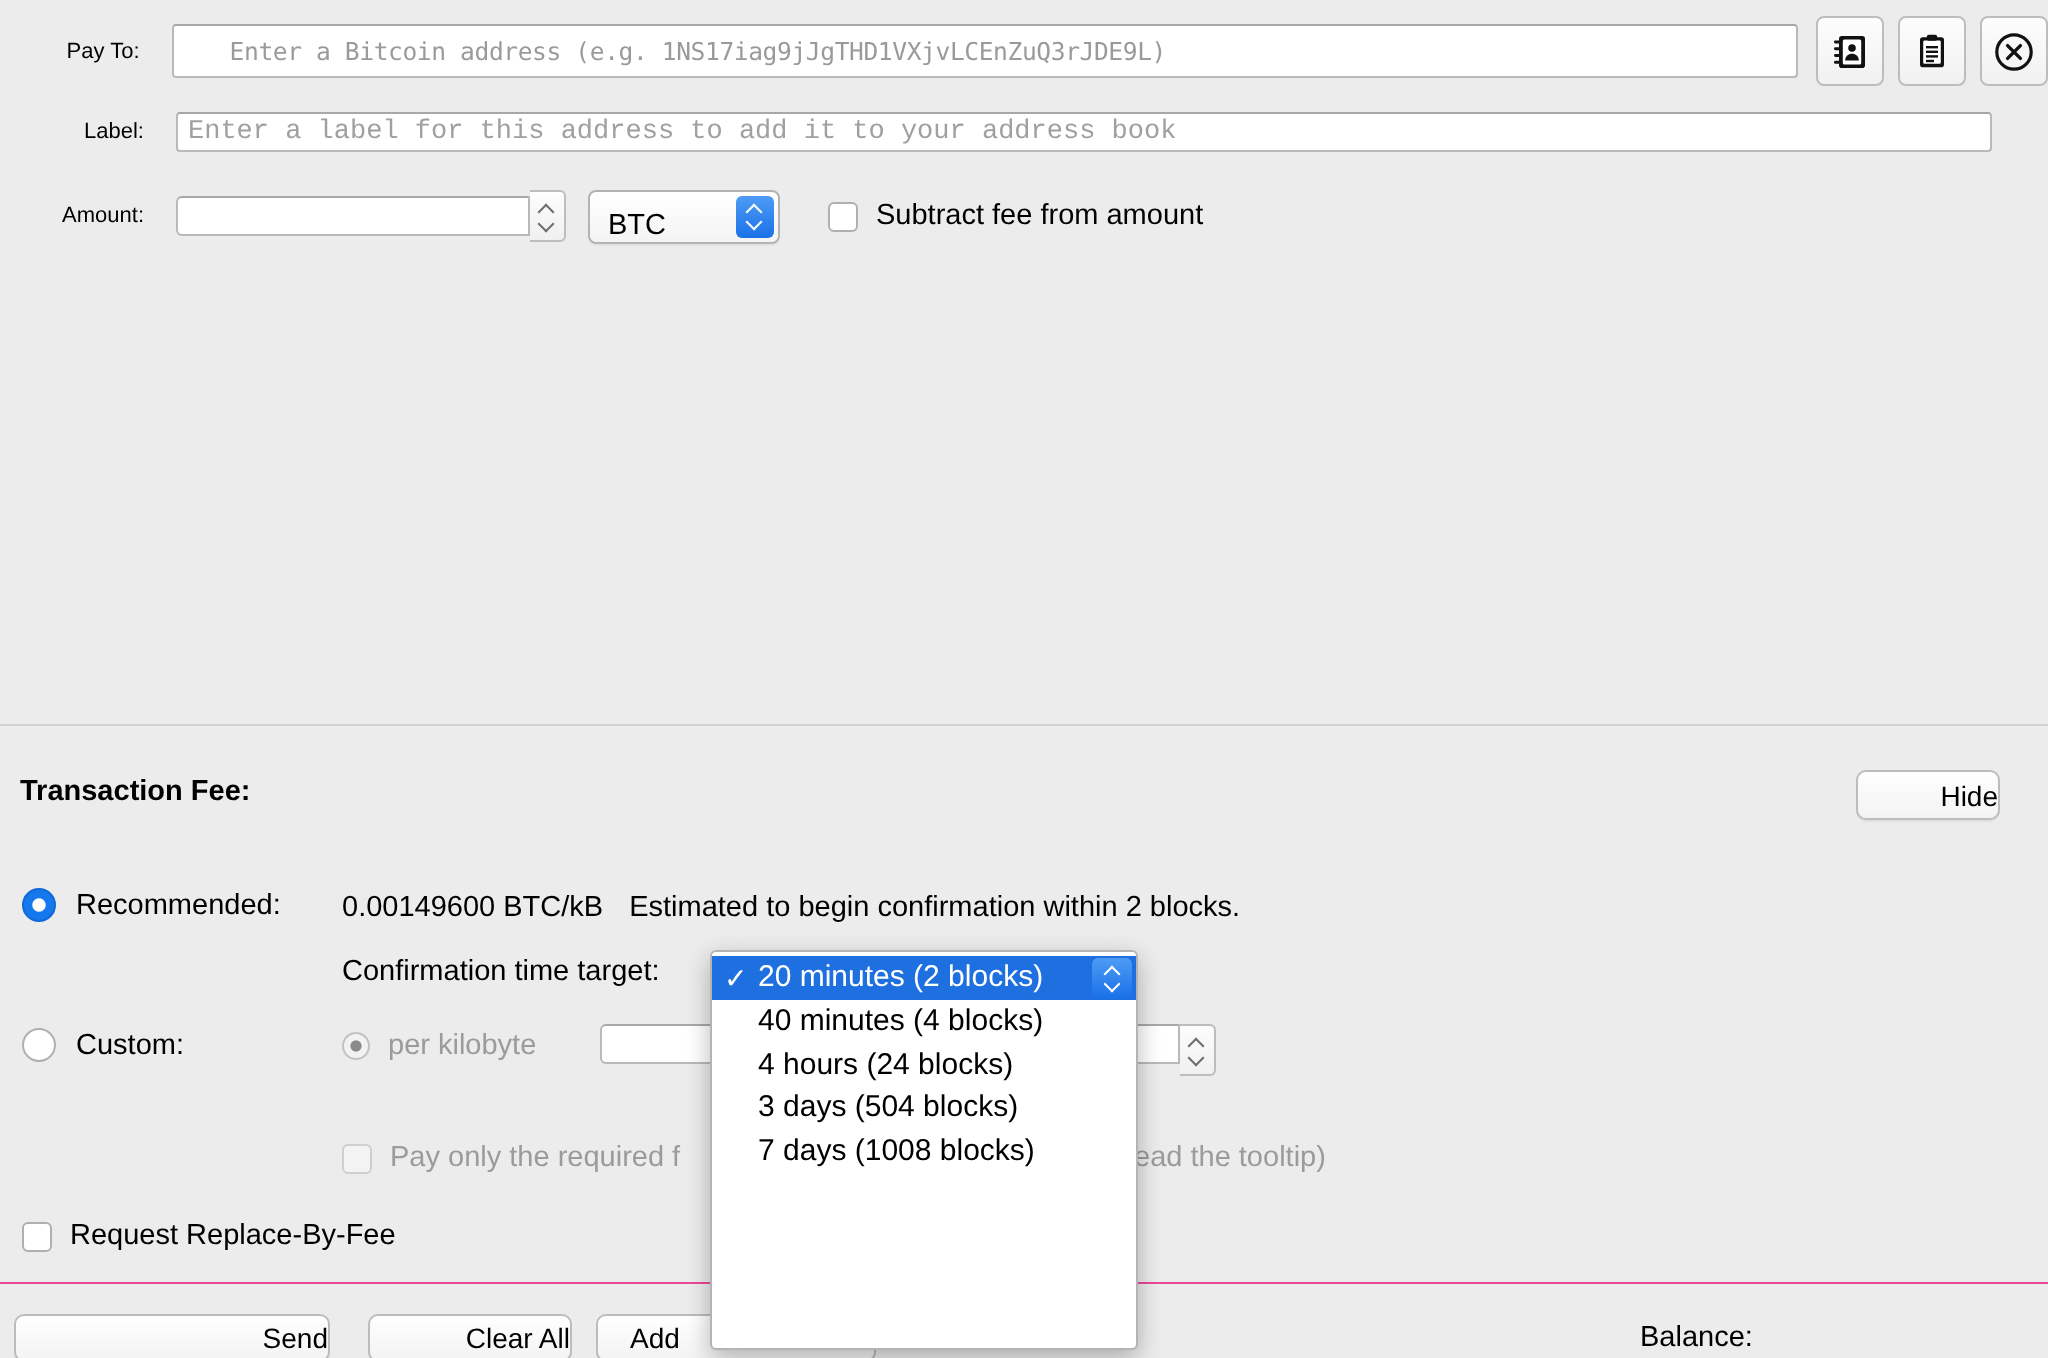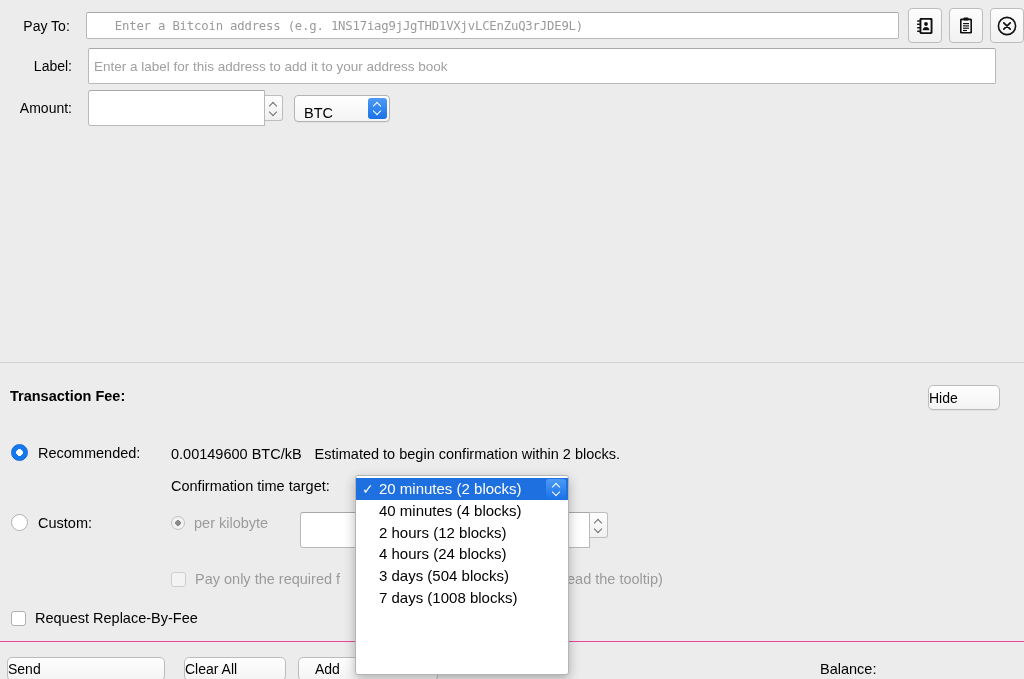--- a/index.html
+++ b/index.html
@@ -31,37 +31,37 @@
   .form-row {
     position: absolute;
     left: 0;
     width: 1024px;
     display: flex;
     align-items: center;
   }
 
   .row-label {
     text-align: right;
-    font-size: 14px;
+    font-size: 11px;
     color: #000;
     white-space: nowrap;
   }
 
   .text-input {
     box-sizing: border-box;
     background: #ffffff;
     border: 1px solid #b9b9b9;
     border-top-color: #a8a8a8;
     border-radius: 2px;
-    height: 36px;
+    height: 20px;
     font-size: 13.5px;
     color: #000;
     padding: 0 5px;
     outline: none;
-    font-family: Liberation Sans, sans-serif;
+    font-family: Liberation Mono, monospace;
   }
   .text-input::placeholder { color: #a0a0a0; }
 
   #payto-input {
     font-family: "DejaVu Sans Mono", monospace;
     font-size: 12.3px;
     letter-spacing: -0.2px;
   }
   #payto-input::placeholder {
     color: #9a9a9a;
@@ -198,21 +198,21 @@
 
   .pill-btn {
     box-sizing: border-box;
     background: linear-gradient(#ffffff, #f3f3f3);
     border: 1px solid #bcbcbc;
     border-radius: 5px;
     font-size: 14px;
     color: #000;
     display: flex;
     align-items: center;
-    justify-content: flex-start;
+    justify-content: flex-end;
     cursor: default;
     font-family: "Liberation Sans", sans-serif;
     box-shadow: 0 1px 0 rgba(0,0,0,0.05);
   }
 
   
   #bottom-bar {
     position: absolute;
     left: 0; top: 641px;
     width: 1024px;
@@ -329,20 +329,24 @@
         <div class="chev down"></div>
       </div>
     </div>
     <div class="combo" style="width:96px; margin-left:11px;">
       <span>BTC</span>
       <span class="combo-arrows">
         <span class="chev up"></span>
         <span class="chev down"></span>
       </span>
     </div>
+    <div style="display:flex; align-items:center; margin-left:24px; gap:9px;">
+      <span class="cbox"></span>
+      <span>Subtract fee from amount</span>
+    </div>
   </div>
 
 </div>
 
 <div id="fee-section">
 
   <div class="section-title" style="position:absolute; left:10px; top:25px;">Transaction Fee:</div>
 
   <div class="pill-btn" style="position:absolute; right:24px; top:22px; width:72px; height:25px;">
     <span>Hide</span>
@@ -411,24 +415,20 @@
       <div class="popup-item selected">
         <span class="popup-check">✓</span>
         <span>20 minutes (2 blocks)</span>
       </div>
       <div class="popup-item">
         <span class="popup-check"></span>
         <span>40 minutes (4 blocks)</span>
       </div>
       <div class="popup-item">
         <span class="popup-check"></span>
-        <span>2 hours (12 blocks)</span>
-      </div>
-      <div class="popup-item">
-        <span class="popup-check"></span>
         <span>4 hours (24 blocks)</span>
       </div>
       <div class="popup-item">
         <span class="popup-check"></span>
         <span>3 days (504 blocks)</span>
       </div>
       <div class="popup-item">
         <span class="popup-check"></span>
         <span>7 days (1008 blocks)</span>
       </div>

